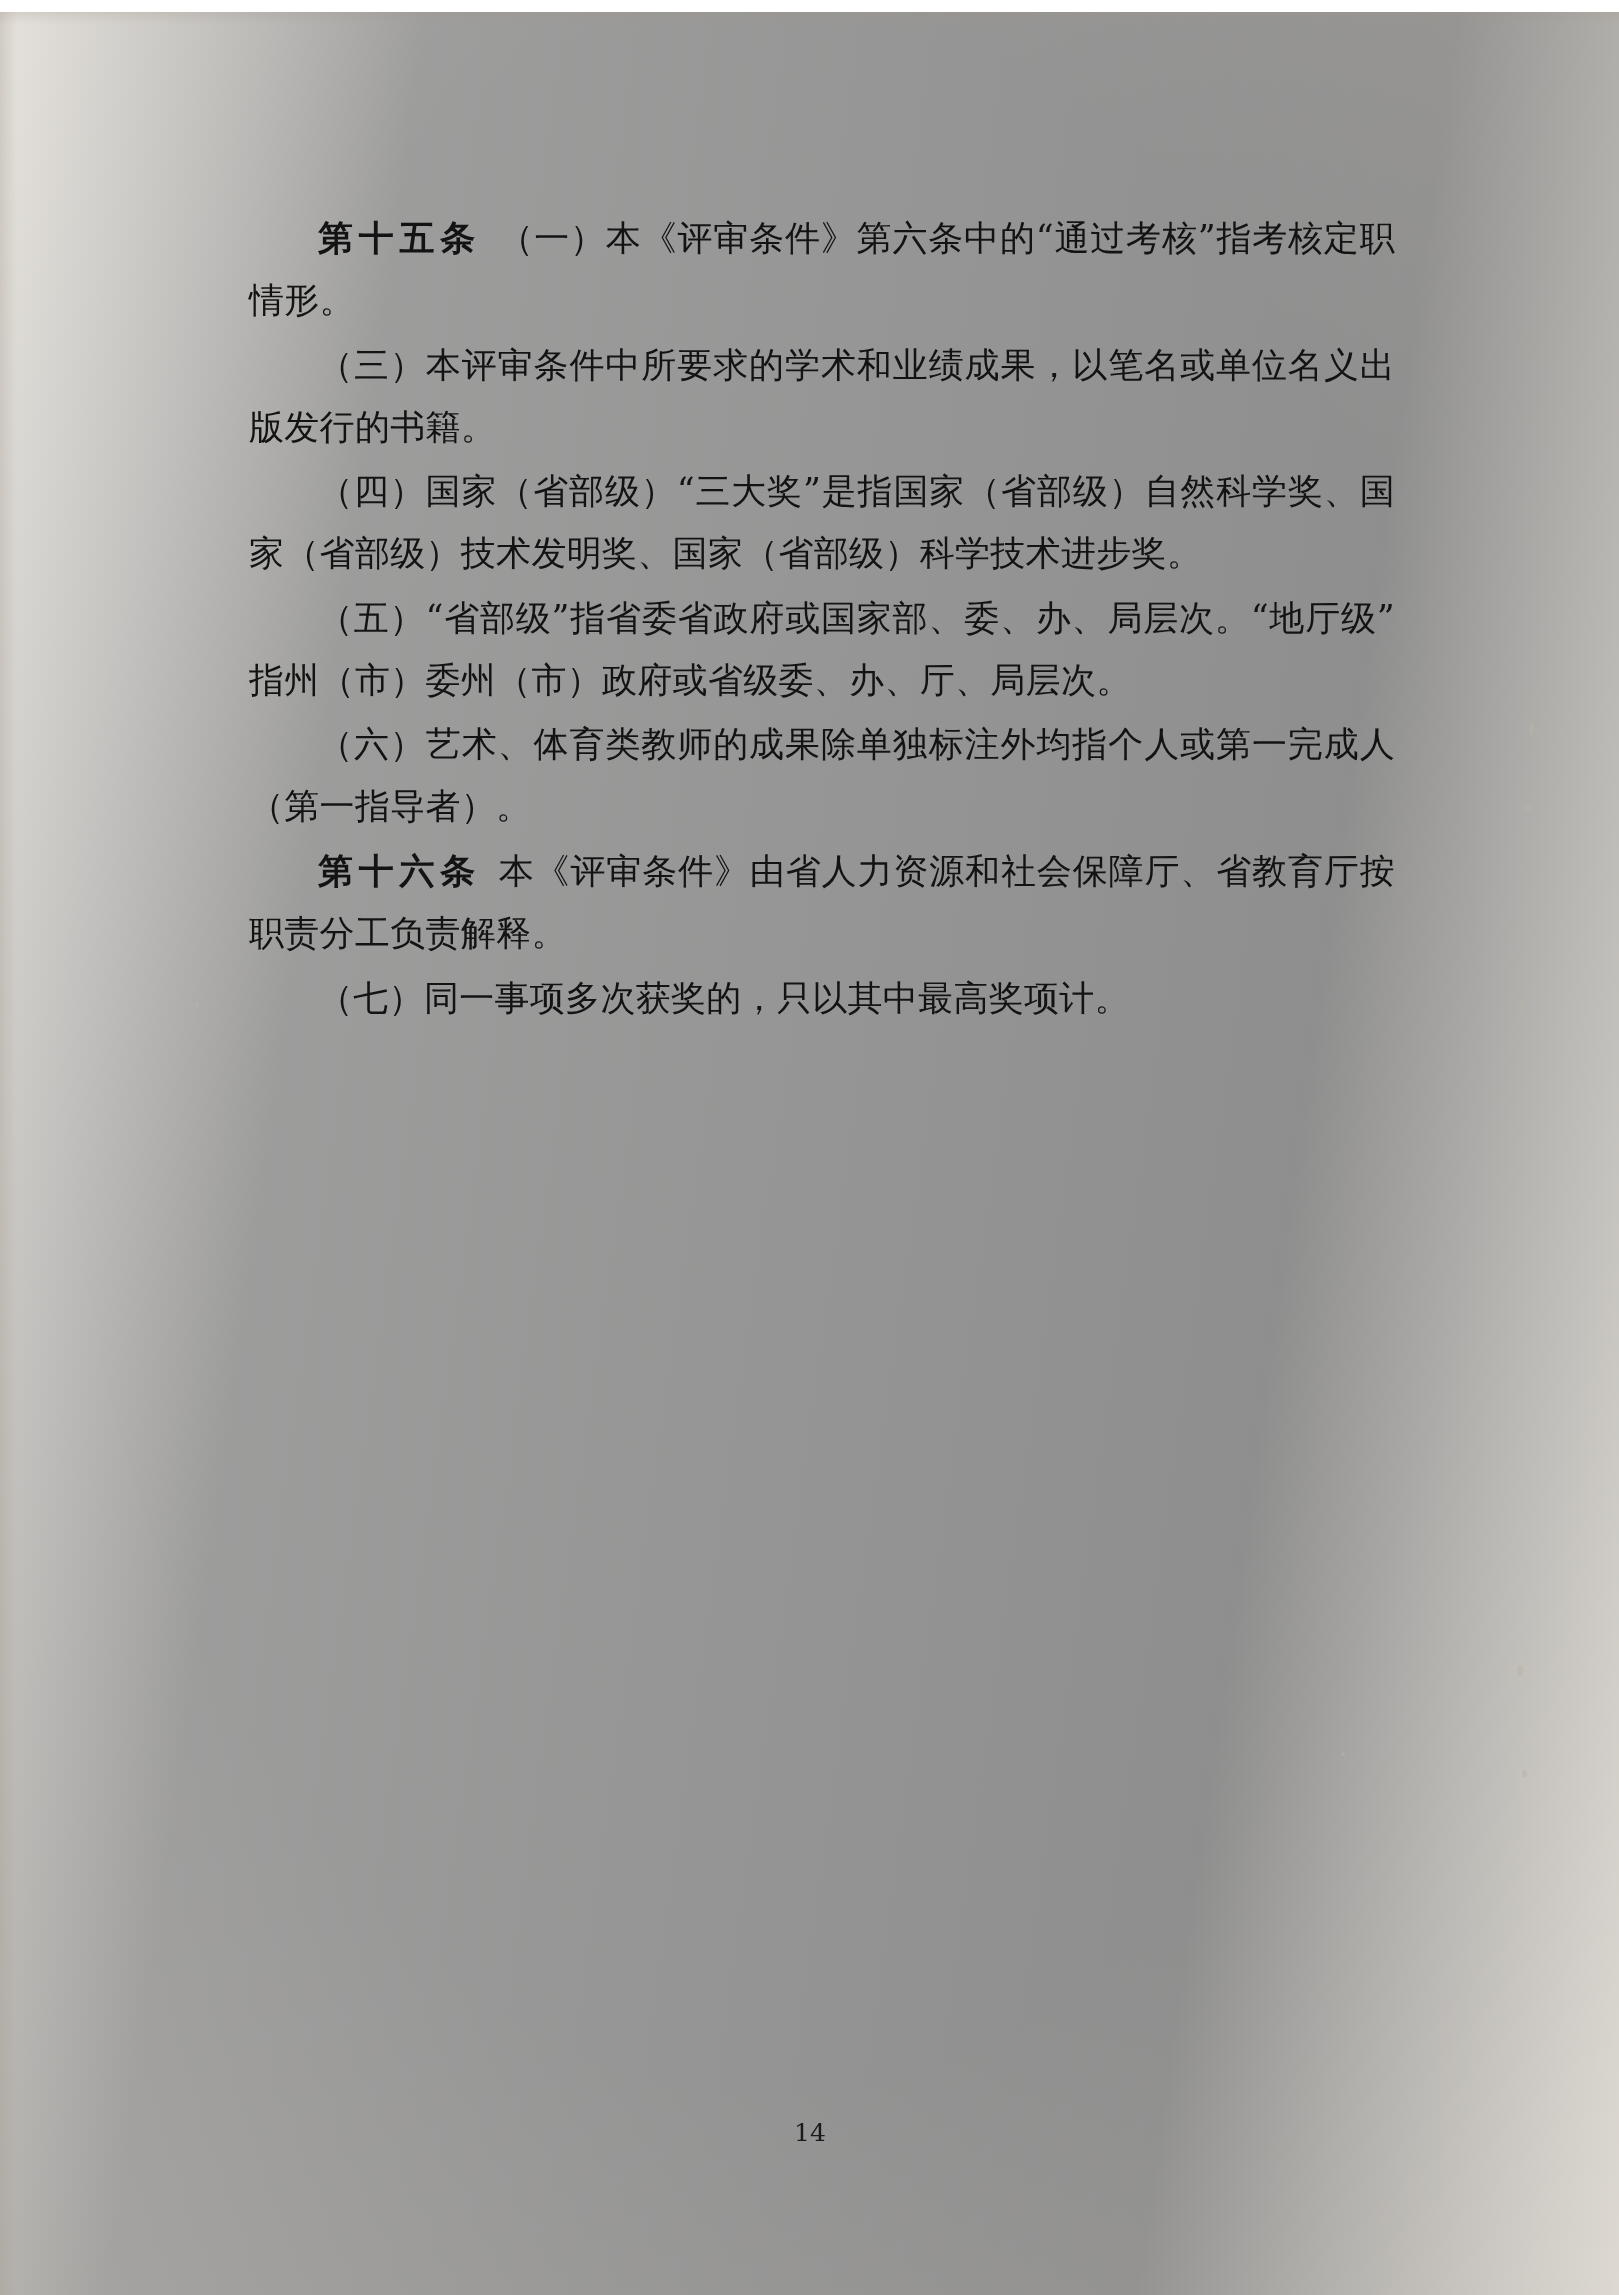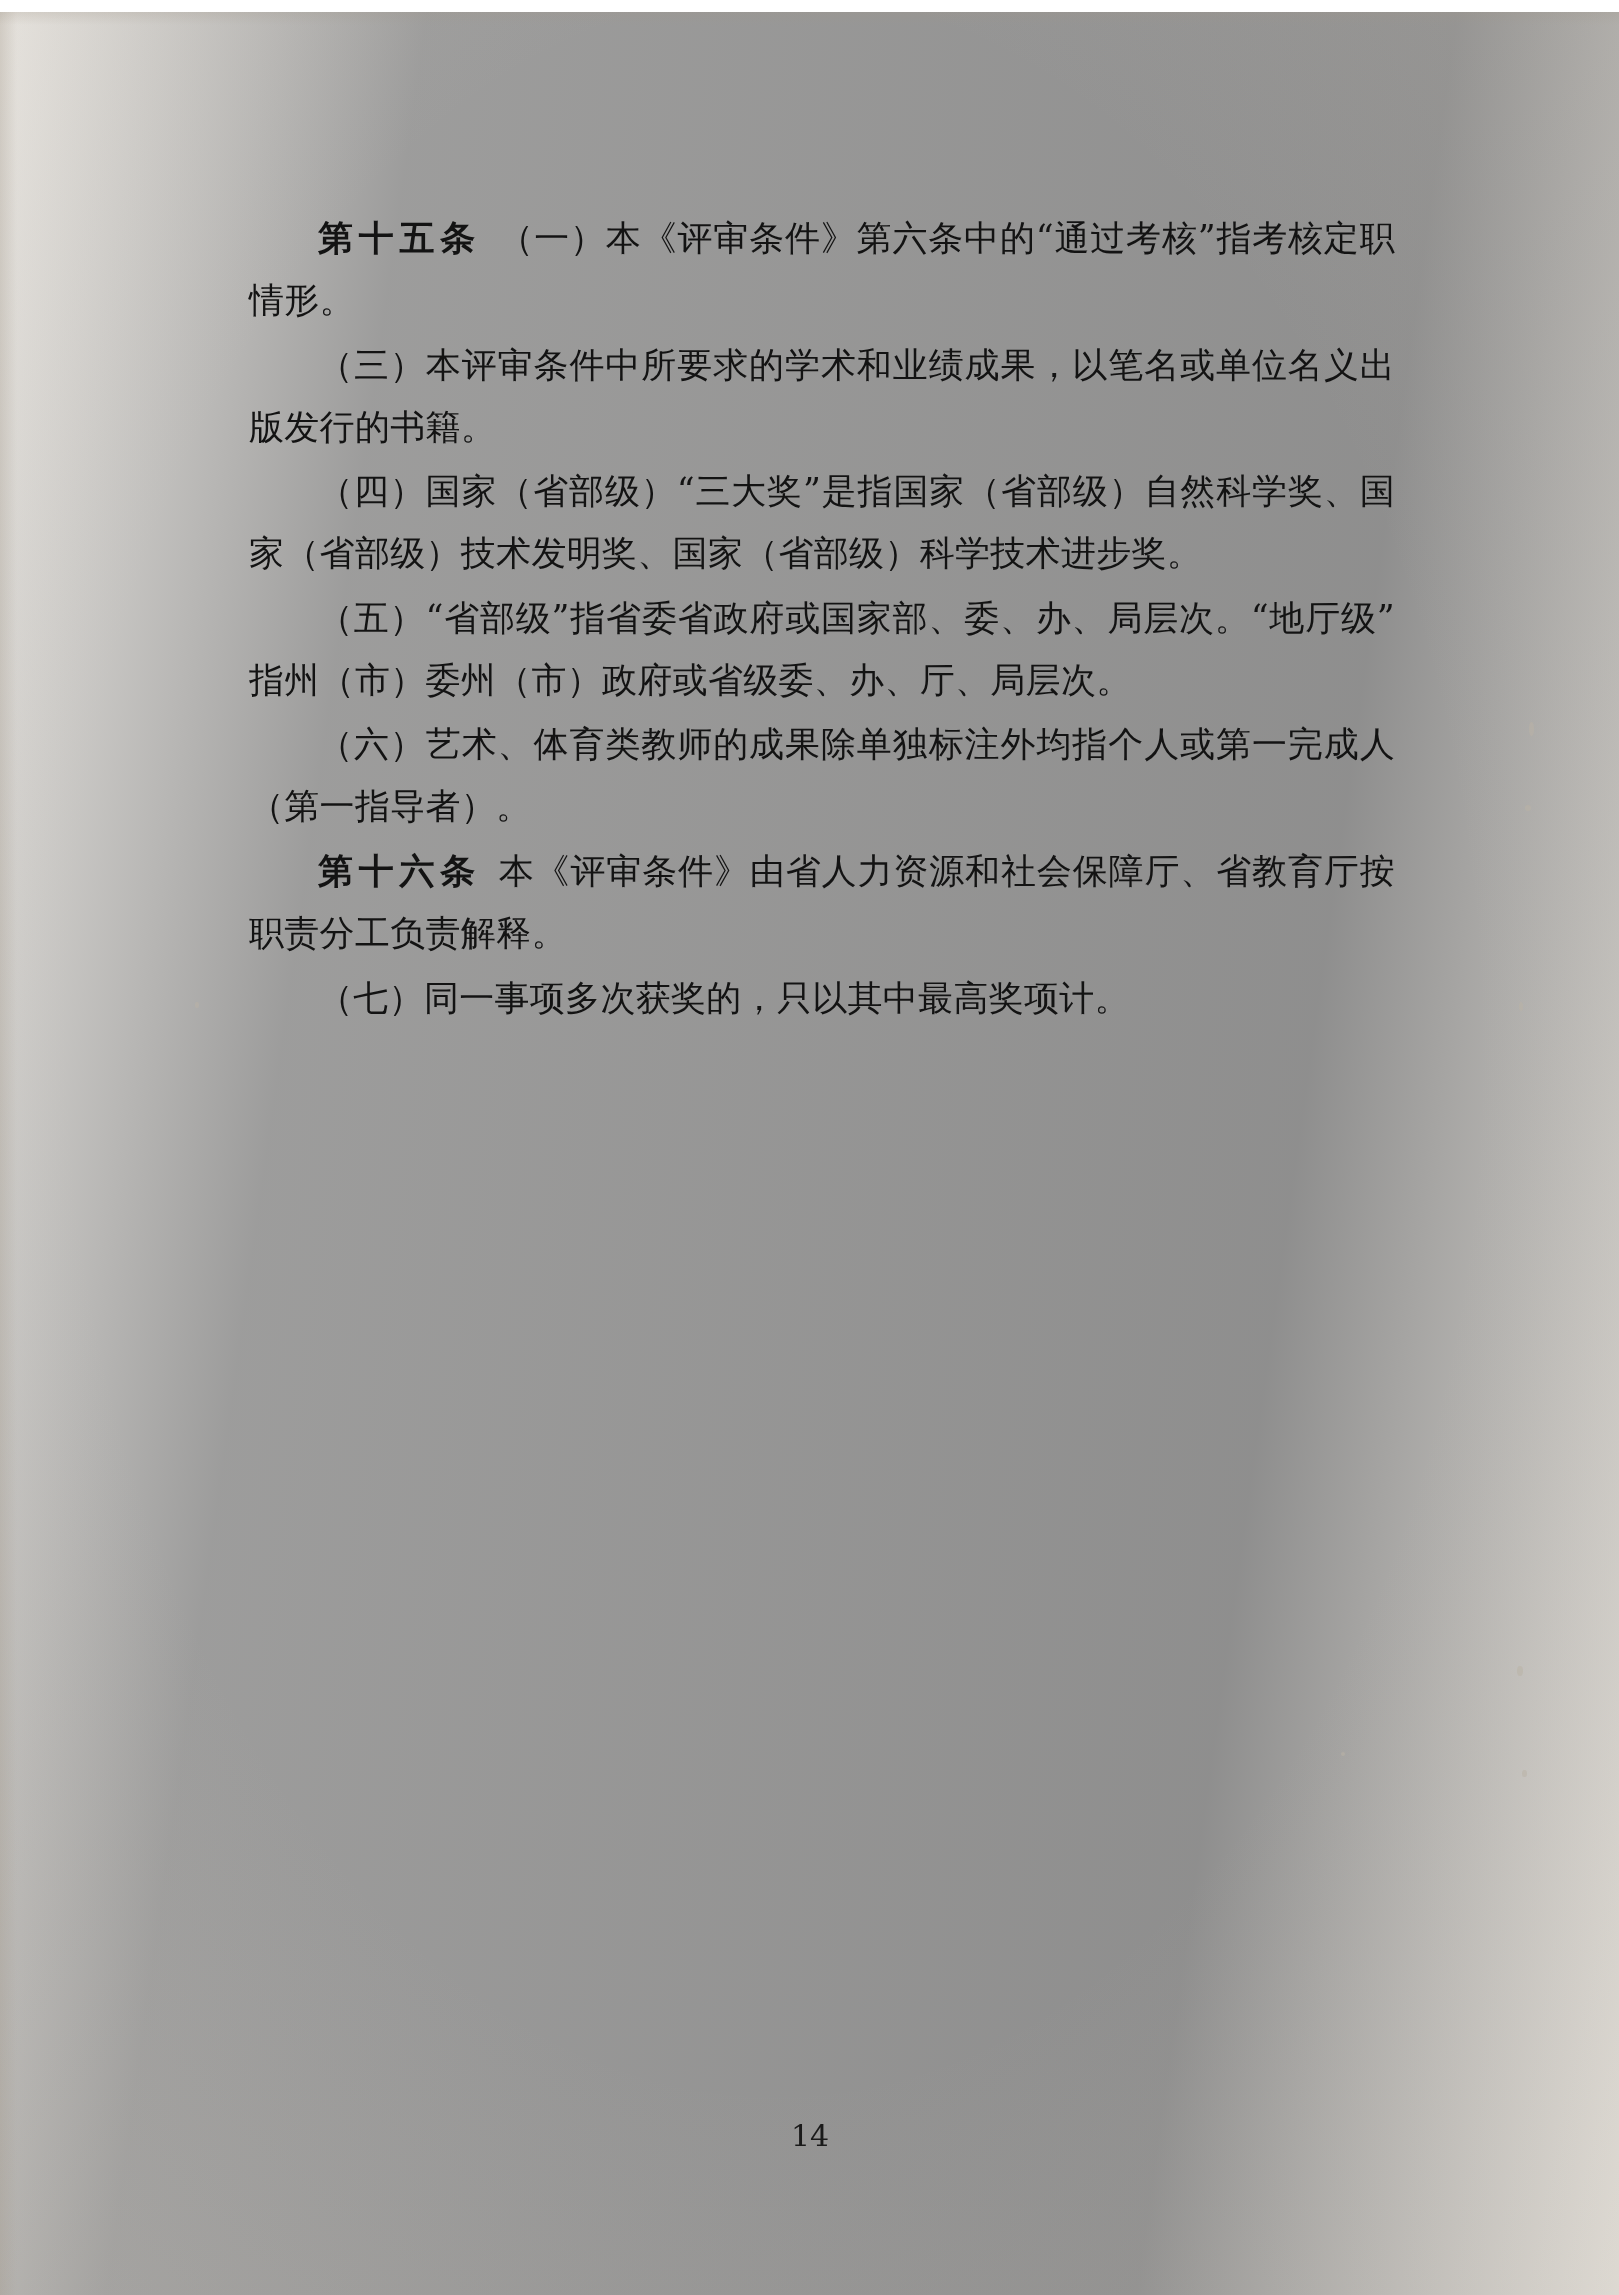--- a/index.html
+++ b/index.html
@@ -68,21 +68,21 @@
   .gap-after {
     display: inline-block;
     width: 17px;
   }
   .page-number {
     position: absolute;
     left: 0;
     right: 0;
     top: 2106px;
     text-align: center;
-    font-size: 30px;
+    font-size: 25px;
     color: #1a1a1a;
     font-family: "DejaVu Serif", "Liberation Serif", serif;
   }
   
   .speck {
     position: absolute;
     background: #b9b2a6;
     border-radius: 50%;
     opacity: 0.55;
     pointer-events: none;

